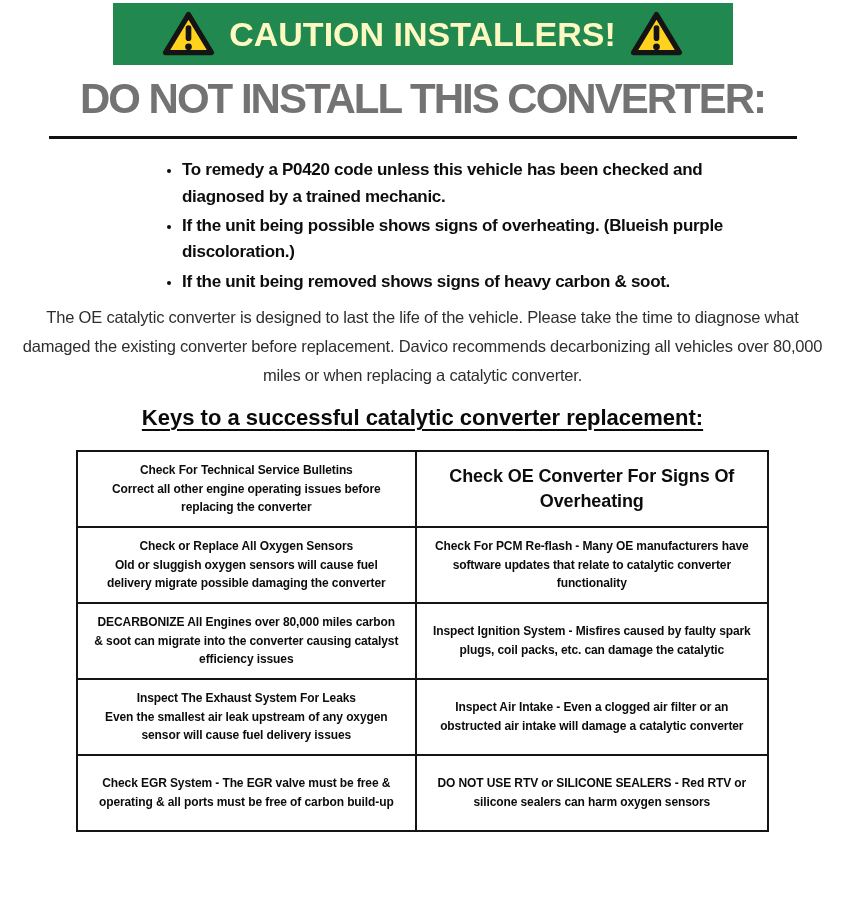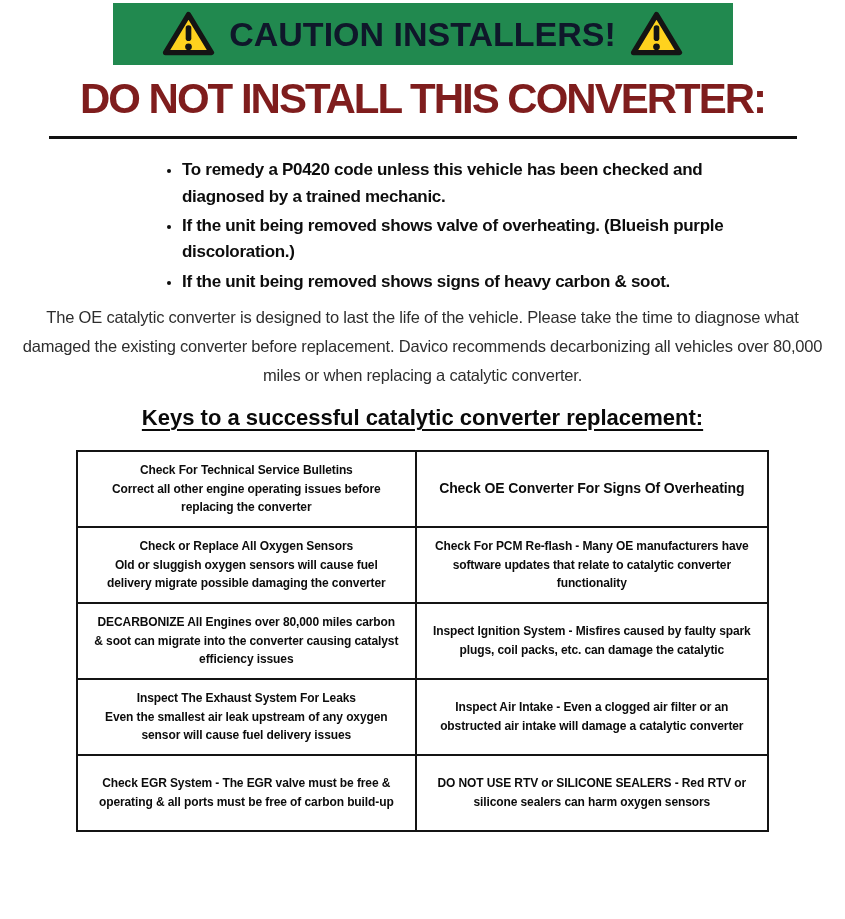--- a/index.html
+++ b/index.html
@@ -18,38 +18,38 @@
   }
   
   .banner{
     width:620px;height:62px;
     margin:3px auto 0 auto;
     background:var(--green);
     display:flex;align-items:center;justify-content:center;
     gap:14px;
   }
   .banner-text{
-    color:#0f172a;
+    color:#fef9c3;
     font-size:34px;
     font-weight:800;
     letter-spacing:0px;
     white-space:nowrap;
   }
   .warn-icon{display:block;}
   .warn-icon .tri{fill:var(--yellow);stroke:#141414;stroke-width:6;stroke-linejoin:round;}
   .warn-icon .mark{fill:#141414;}
   
   .main-title{
     margin:11px auto 0 auto;
     text-align:center;
     font-size:42px;
     font-weight:800;
     letter-spacing:-2px;
     line-height:1.1;
-    color:#7f1d1d;
+    color:#737373;
     white-space:nowrap;
   }
   .title-rule{
     width:748px;height:3px;
     background:#111;
     border:none;
     margin:14px auto 0 auto;
   }
   
   .warn-list{
@@ -102,21 +102,21 @@
     vertical-align:middle;
     font-size:12px;
     font-weight:700;
     line-height:1.55;
     letter-spacing:-0.1px;
     color:#0c0c0c;
     white-space:pre-line;
   }
   .checklist col.c-left{width:49%;}
   .checklist col.c-right{width:51%;}
-  .checklist td.cell-lg{font-size:14px;line-height:1.4;}
+  .checklist td.cell-lg{font-size:18px;line-height:1.4;}
 </style>
 </head>
 <body>
 
 <header class="banner">
   <svg class="warn-icon" viewBox="0 0 60 52" width="53" height="46" aria-hidden="true">
     <path class="tri" d="M30 4 L56 47 H4 Z"></path>
     <rect class="mark" x="26.8" y="16" width="6.4" height="18" rx="3.2"></rect>
     <circle class="mark" cx="30" cy="40.5" r="3.8"></circle>
   </svg>
@@ -126,21 +126,21 @@
     <rect class="mark" x="26.8" y="16" width="6.4" height="18" rx="3.2"></rect>
     <circle class="mark" cx="30" cy="40.5" r="3.8"></circle>
   </svg>
 </header>
 
 <h1 class="main-title">DO NOT INSTALL THIS CONVERTER:</h1>
 <hr class="title-rule">
 
 <ul class="warn-list">
   <li>To remedy a P0420 code unless this vehicle has been checked and diagnosed by a trained mechanic.</li>
-  <li>If the unit being removed shows valve of overheating. (Blueish purple discoloration.)</li>
+  <li>If the unit being possible shows signs of overheating. (Blueish purple discoloration.)</li>
   <li>If the unit being removed shows signs of heavy carbon &amp; soot.</li>
 </ul>
 
 <p class="intro-para">The OE catalytic converter is designed to last the life of the vehicle. Please take the time to diagnose what damaged the existing converter before replacement. Davico recommends decarbonizing all vehicles over 80,000 miles or when replacing a catalytic converter.</p>
 
 <h2 class="keys-heading">Keys to a successful catalytic converter replacement:</h2>
 
 <table class="checklist">
   <colgroup>
       <col class="c-left">

